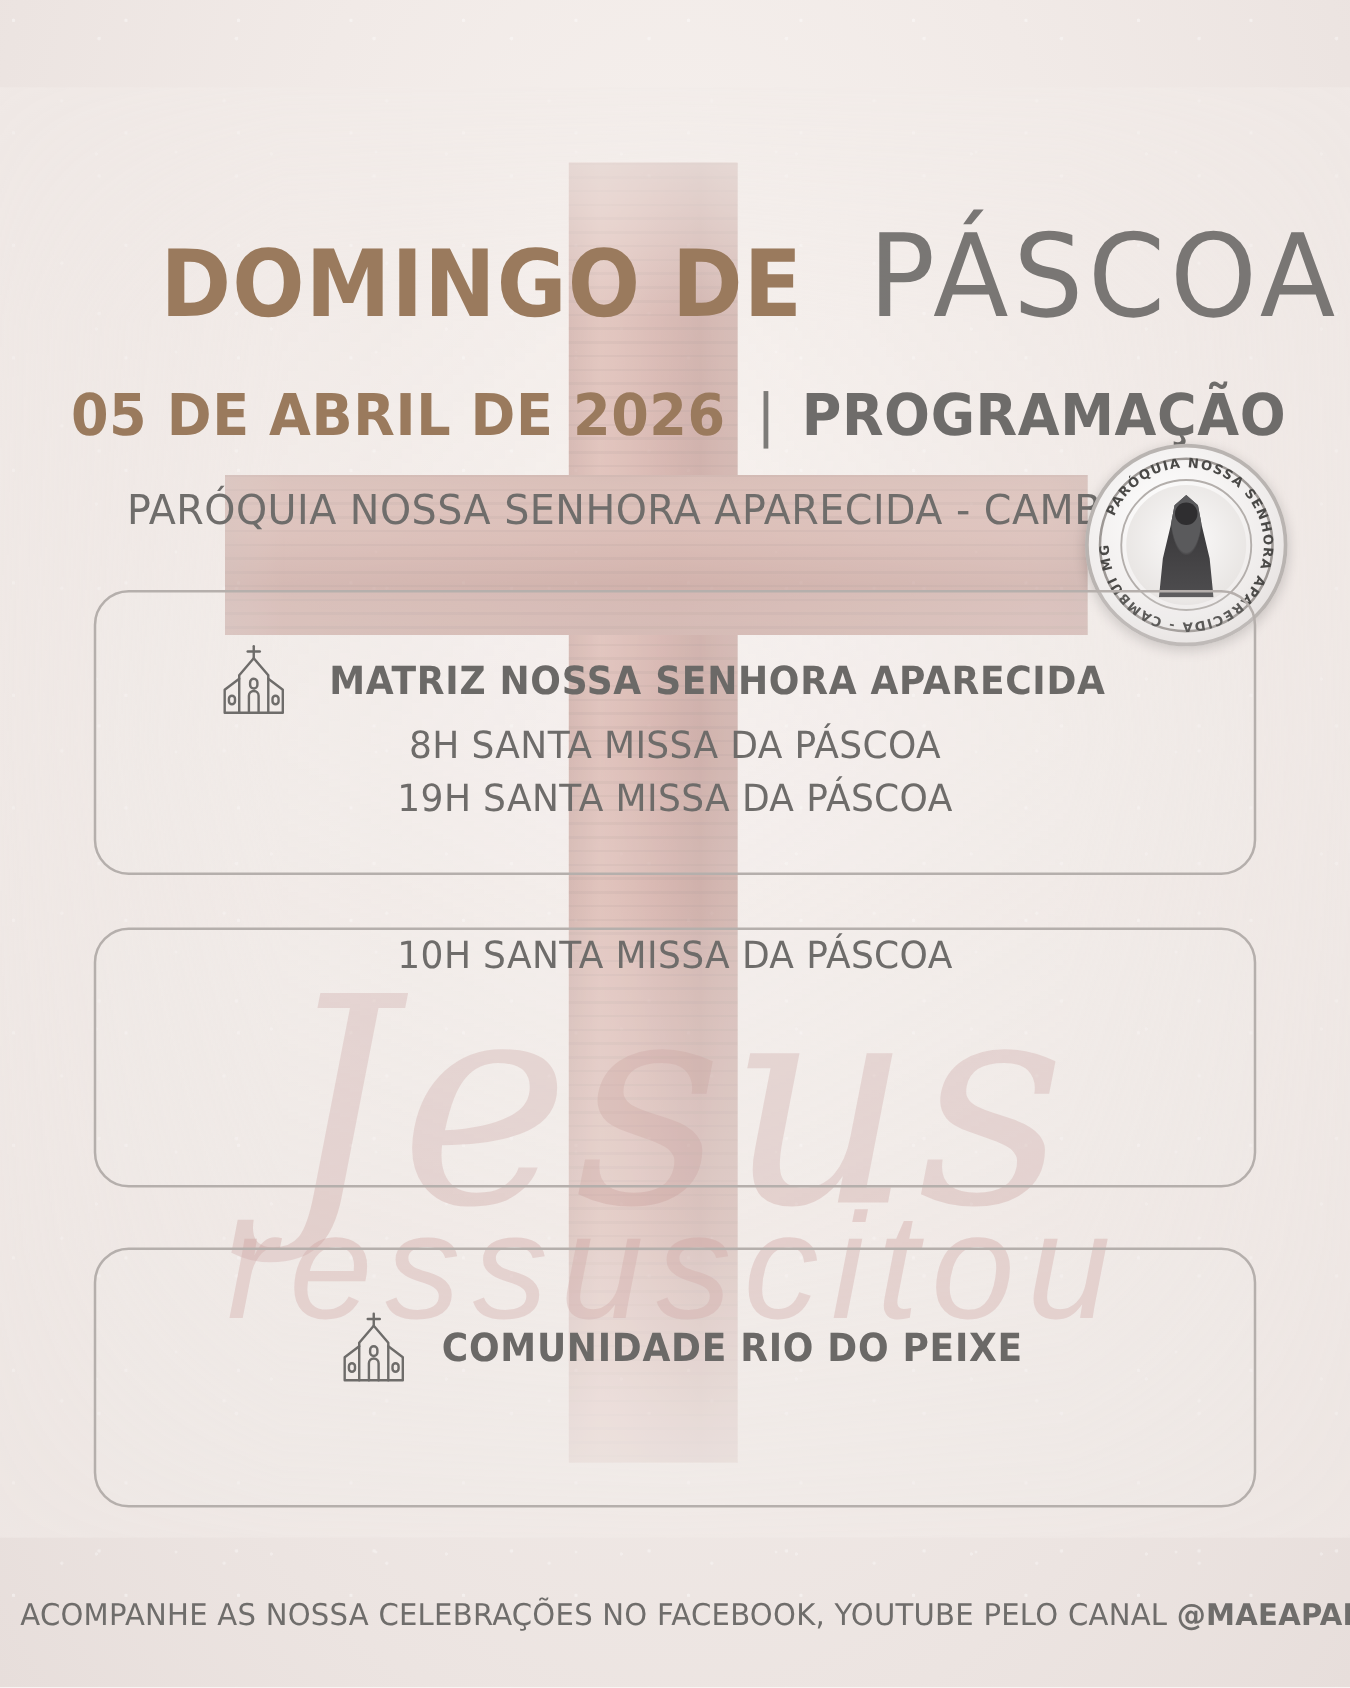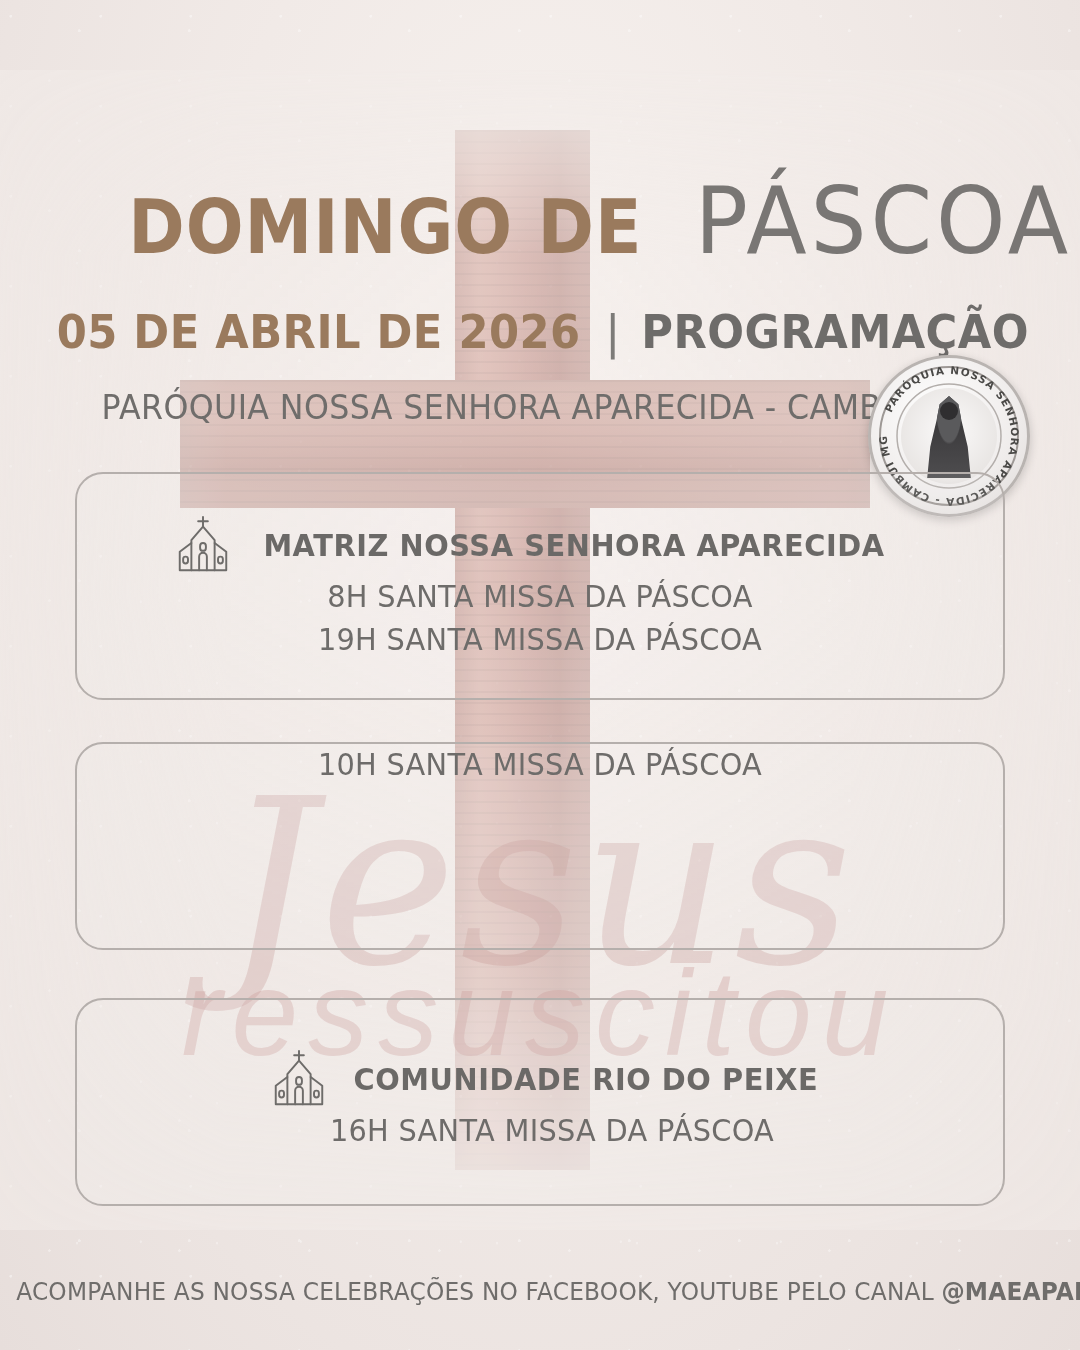--- a/index.html
+++ b/index.html
@@ -376,23 +376,20 @@
               <path d="M44 30 L56 39 L56 58 L44 58"></path>
               <path d="M28 58 L28 44 a4 4 0 0 1 8 0 L36 58"></path>
               <rect x="29" y="30" width="6" height="8" rx="3"></rect>
               <rect x="11.5" y="44" width="5" height="7" rx="2.5"></rect>
               <rect x="47.5" y="44" width="5" height="7" rx="2.5"></rect>
             </g>
           </svg>
         </span>
         <span class="card-title">COMUNIDADE RIO DO PEIXE</span>
       </div>
-      <div class="card-lines">
-        <span class="card-line">16H SANTA MISSA DA PÁSCOA</span>
-      </div>
     </div>
 
     <div class="footer">
       <span>ACOMPANHE AS NOSSA CELEBRAÇÕES NO FACEBOOK, YOUTUBE PELO CANAL </span><b>@MAEAPARECIDACAMBUI</b>
     </div>
 
   </div>
 </div>
 
 </body></html>

